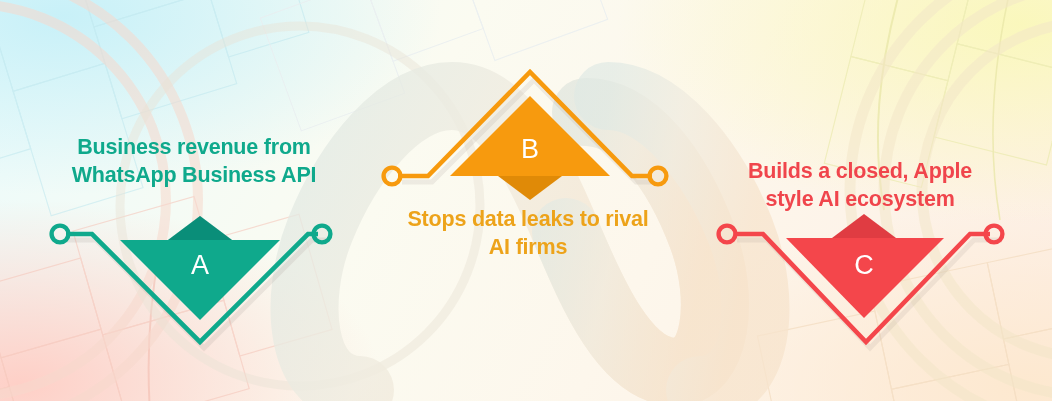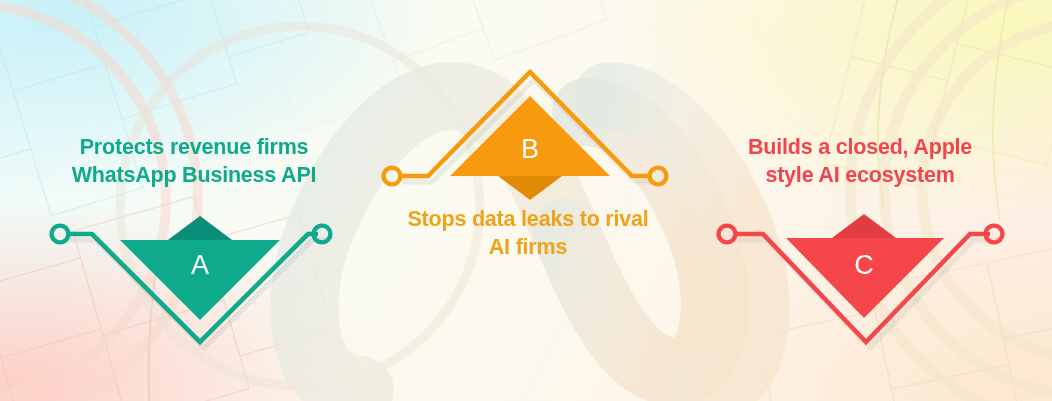--- a/index.html
+++ b/index.html
@@ -46,21 +46,21 @@
   .caption {
     position: absolute;
     text-align: center;
     font-weight: bold;
     line-height: 1.28;
     letter-spacing: -0.2px;
     white-space: pre-line;
   }
   .caption-a { font-size: 21.5px; }
   .caption-b { font-size: 21.5px; }
-  .caption-c { font-size: 21.5px; }
+  .caption-c { font-size: 21.5px; margin-top: 24px; }
 
   .badge-letter {
     font-size: 27px;
     font-weight: normal;
     fill: #ffffff;
   }
 </style>
 </head>
 <body>
 
@@ -188,21 +188,21 @@
 
       <polygon points="120,44 280,44 200,124" fill="#0FA98C"></polygon>
 
       <circle cx="60" cy="38" r="8.4" fill="none" stroke="#0FA98C" stroke-width="4.4"></circle>
       <circle cx="322" cy="38" r="8.4" fill="none" stroke="#0FA98C" stroke-width="4.4"></circle>
 
       <text class="badge-letter" x="200" y="78" text-anchor="middle">A</text>
     </svg>
   </div>
 
-  <div class="caption caption-a" style="left:20px; top:134px; width:348px; color:#0FA98C;">Protects revenue firms
+  <div class="caption caption-a" style="left:20px; top:134px; width:348px; color:#0FA98C;">Business revenue from
 WhatsApp Business API</div>
 
   <div class="node-group" style="left:340px; top:48px;">
     <svg class="node-svg" width="380" height="180" viewBox="0 0 380 180">
       <g opacity="0.14" transform="translate(4,6)">
         <path d="M 58 128 L 88 128 L 190 26 L 292 128 L 310 128" fill="none" stroke="#9a8d86" stroke-width="5" stroke-linejoin="miter"></path>
       </g>
 
       <path d="M 58 128 L 88 128 L 190 24 L 292 128 L 312 128" fill="none" stroke="#F79A0E" stroke-width="4.6" stroke-linejoin="miter" stroke-linecap="butt"></path>
 

